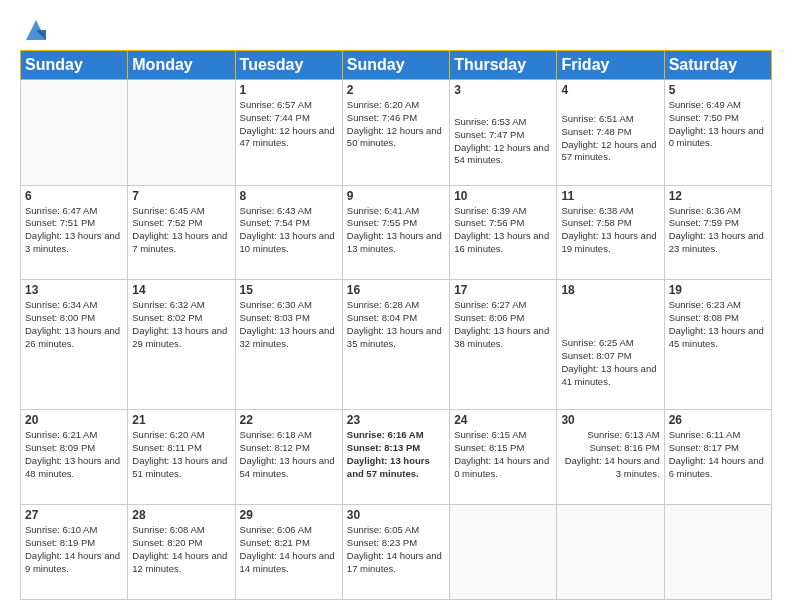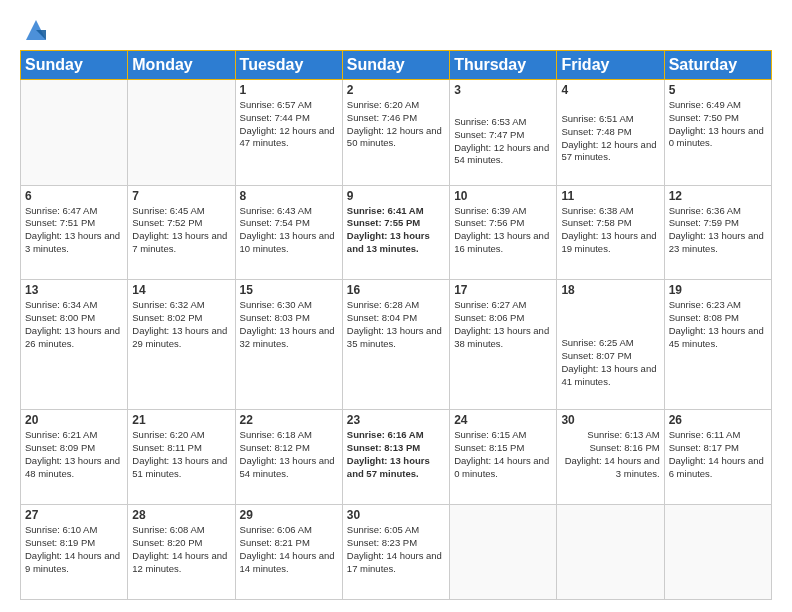--- a/index.html
+++ b/index.html
@@ -181,21 +181,21 @@
 Daylight: 13 hours and 7 minutes.</div>
           </td>
           <td>
             <div class="day-number">8</div>
             <div class="day-info" style="white-space: pre-line;">Sunrise: 6:43 AM
 Sunset: 7:54 PM
 Daylight: 13 hours and 10 minutes.</div>
           </td>
           <td>
             <div class="day-number">9</div>
-            <div class="day-info" style="white-space: pre-line; font-weight: bold;">Sunrise: 6:41 AM
+            <div class="day-info" style="white-space: pre-line;">Sunrise: 6:41 AM
 Sunset: 7:55 PM
 Daylight: 13 hours and 13 minutes.</div>
           </td>
           <td>
             <div class="day-number">10</div>
             <div class="day-info" style="white-space: pre-line;">Sunrise: 6:39 AM
 Sunset: 7:56 PM
 Daylight: 13 hours and 16 minutes.</div>
           </td>
           <td>

